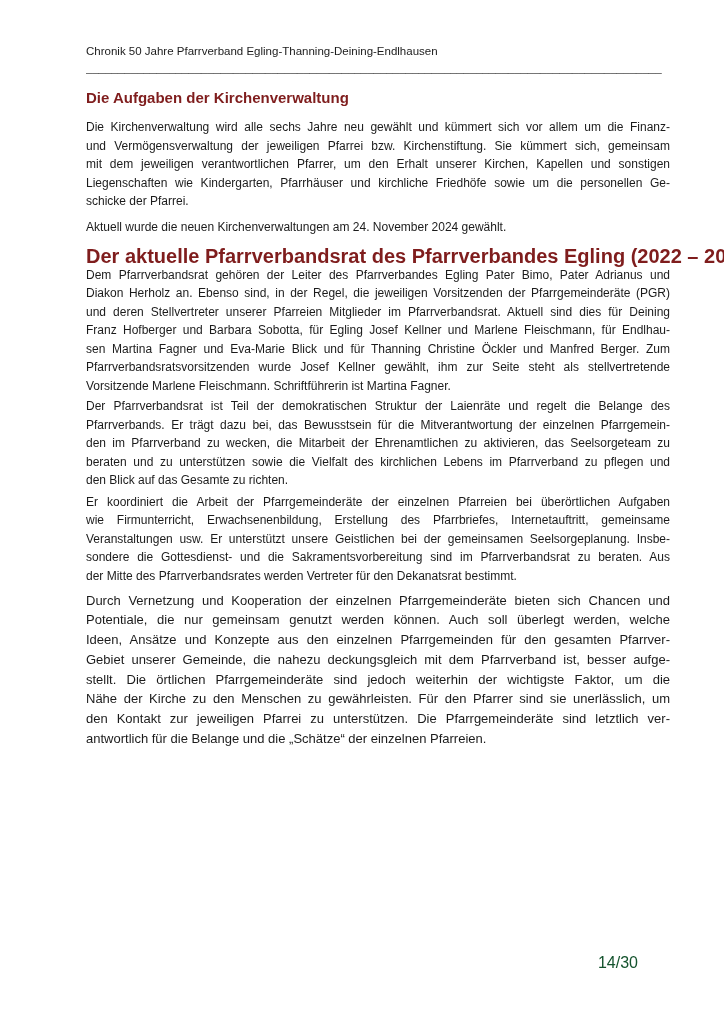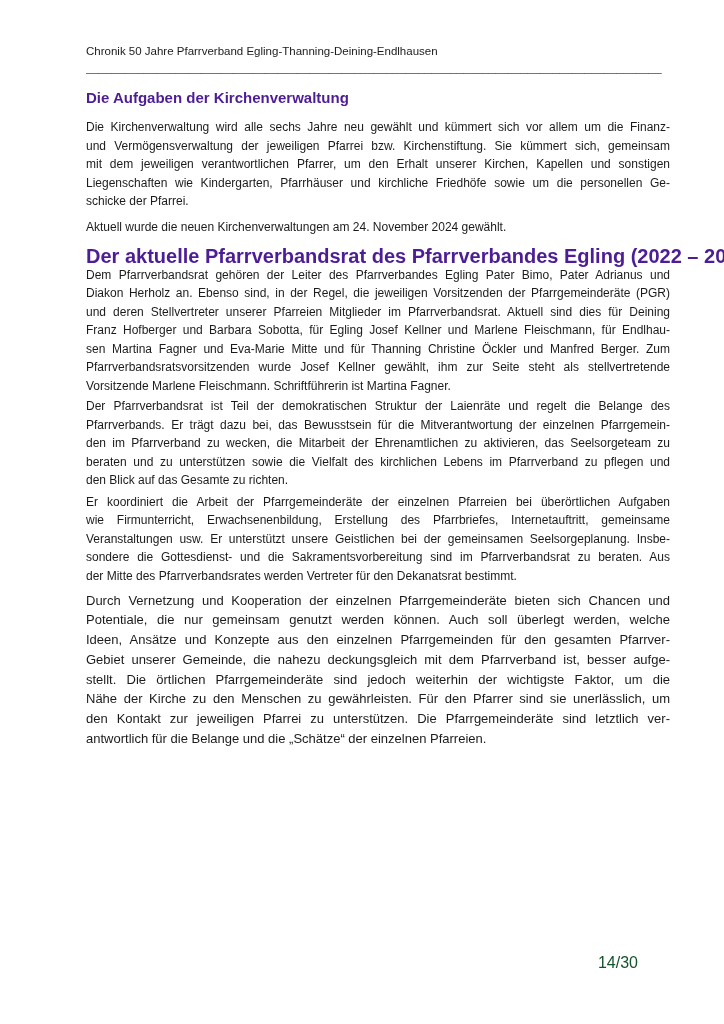--- a/index.html
+++ b/index.html
@@ -26,21 +26,21 @@
     font-size: 11.5px;
     line-height: 14px;
     margin-top: 3px;
     white-space: nowrap;
     overflow: hidden;
     color: #3c3c3c;
   }
 
   .heading {
     font-weight: 700;
-    color: #4c1d95;
+    color: #7f1d1d;
     margin: 0;
     white-space: nowrap;
     line-height: 20px;
   }
   #h1 { margin-top: 13px; font-size: 15px; }
   #h2 { margin-top: 9px; font-size: 20px; }
 
   .para {
     font-size: 12px;
     line-height: 18.5px;
@@ -97,21 +97,21 @@
     <div class="line last">Aktuell wurde die neuen Kirchenverwaltungen am 24. November 2024 gewählt.</div>
   </div>
 
   <h2 class="heading" id="h2">Der aktuelle Pfarrverbandsrat des Pfarrverbandes Egling (2022 – 2026)</h2>
 
   <div class="para" id="p3">
     <div class="line">Dem Pfarrverbandsrat gehören der Leiter des Pfarrverbandes Egling Pater Bimo, Pater Adrianus und</div>
     <div class="line">Diakon Herholz an. Ebenso sind, in der Regel, die jeweiligen Vorsitzenden der Pfarrgemeinderäte (PGR)</div>
     <div class="line">und deren Stellvertreter unserer Pfarreien Mitglieder im Pfarrverbandsrat. Aktuell sind dies für Deining</div>
     <div class="line">Franz Hofberger und Barbara Sobotta, für Egling Josef Kellner und Marlene Fleischmann, für Endlhau-</div>
-    <div class="line">sen Martina Fagner und Eva-Marie Mitte und für Thanning Christine Öckler und Manfred Berger. Zum</div>
+    <div class="line">sen Martina Fagner und Eva-Marie Blick und für Thanning Christine Öckler und Manfred Berger. Zum</div>
     <div class="line">Pfarrverbandsratsvorsitzenden wurde Josef Kellner gewählt, ihm zur Seite steht als stellvertretende</div>
     <div class="line last">Vorsitzende Marlene Fleischmann. Schriftführerin ist Martina Fagner.</div>
   </div>
 
   <div class="para" id="p4">
     <div class="line">Der Pfarrverbandsrat ist Teil der demokratischen Struktur der Laienräte und regelt die Belange des</div>
     <div class="line">Pfarrverbands. Er trägt dazu bei, das Bewusstsein für die Mitverantwortung der einzelnen Pfarrgemein-</div>
     <div class="line">den im Pfarrverband zu wecken, die Mitarbeit der Ehrenamtlichen zu aktivieren, das Seelsorgeteam zu</div>
     <div class="line">beraten und zu unterstützen sowie die Vielfalt des kirchlichen Lebens im Pfarrverband zu pflegen und</div>
     <div class="line last">den Blick auf das Gesamte zu richten.</div>

